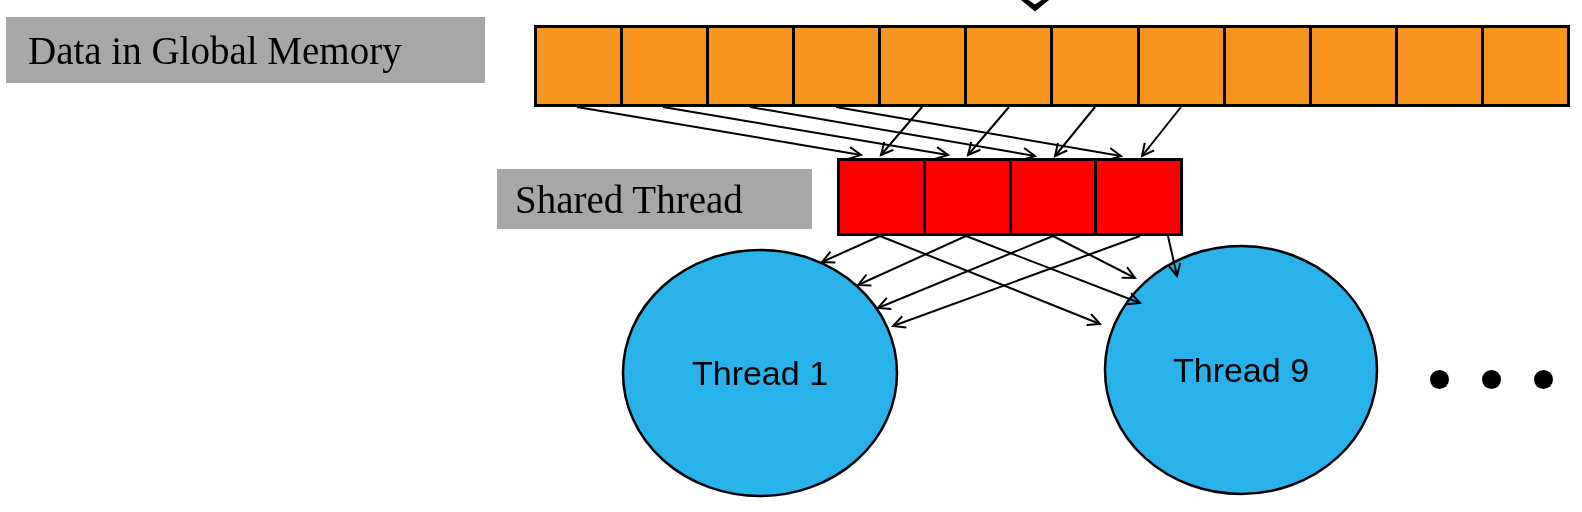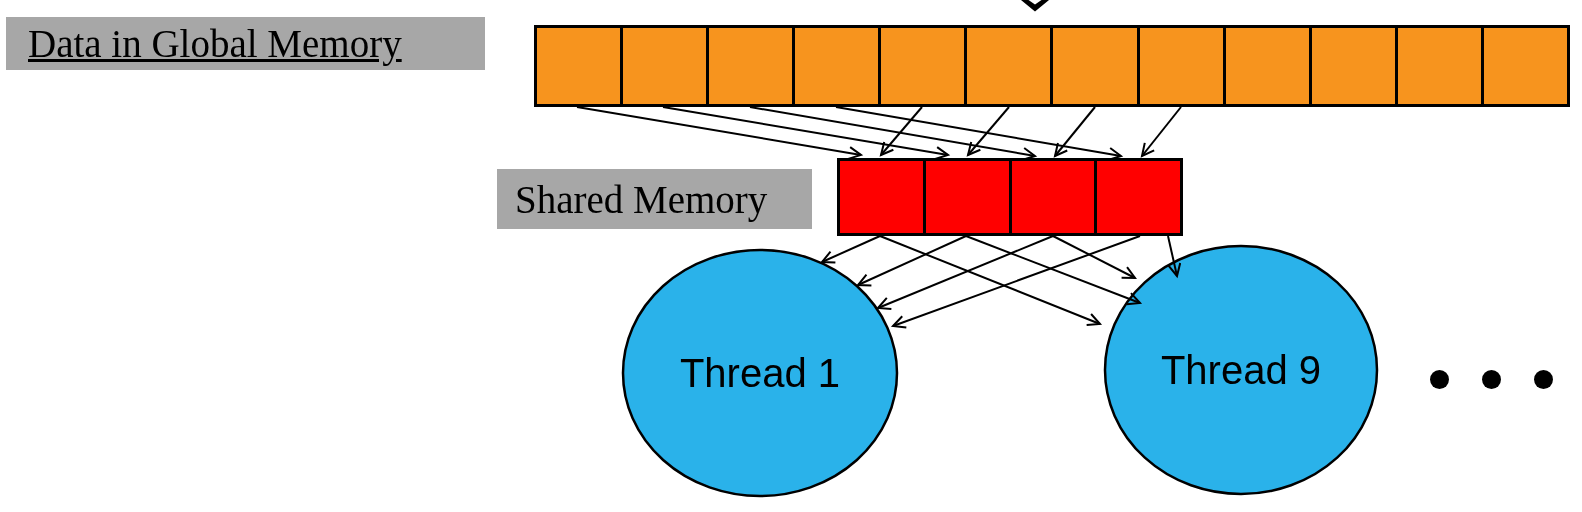--- a/index.html
+++ b/index.html
@@ -5,57 +5,57 @@
   * { margin:0; padding:0; box-sizing:border-box; }
   html,body { background:#ffffff; }
   #canvas {
     position:relative; width:1582px; height:512px; background:#ffffff;
     overflow:hidden; font-family:"Liberation Serif", serif; color:#000;
   }
   .label-box {
     position:absolute; background:var(--gray,#A7A7A7); display:flex;
     align-items:center; z-index:1;
   }
-  #global-label { left:6px;  top:17px;  width:479px; height:53px; padding-left:22px; font-size:39px;text-decoration:underline; }
+  #global-label { left:6px;  top:17px;  width:479px; height:66px; padding-left:22px; font-size:39px; }
   #shared-label { left:497px; top:169px; width:315px; height:60px; padding-left:18px; font-size:39px; }
   .mem-row {
     position:absolute; display:flex; border:3px solid #000; z-index:2;
   }
   #global-row { left:534px; top:25px;  width:1036px; height:82px; }
   #shared-row { left:837px; top:158px; width:346px;  height:78px; }
   .cell { flex:1 1 0; border-right:3px solid #000; }
   .cell:last-child { border-right:none; }
   #global-row .cell { background:var(--orange,#F7941E); }
   #shared-row .cell { background:var(--red,#FF0000); }
   #shape-layer {
     position:absolute; left:0; top:0; width:1582px; height:512px;
     z-index:3; pointer-events:none;
   }
   .thread-ellipse { fill:var(--blue,#2AB2EA); stroke:#000; stroke-width:2.5; }
   .flow-arrow { stroke:#000; stroke-width:2; fill:none; }
   .thread-label {
     position:absolute; display:flex; align-items:center; justify-content:center;
-    font-family:"Liberation Sans", sans-serif; font-size:40px; z-index:4;
+    font-family:"Liberation Sans", sans-serif; font-size:34px; z-index:4;
   }
   #thread1-label { left:623px;  top:250px; width:274px; height:246px; }
   #thread2-label { left:1105px; top:246px; width:272px; height:248px; }
   #dots { position:absolute; left:1430px; top:370px; display:flex; gap:33px; z-index:4; }
   .dot { width:19px; height:19px; border-radius:50%; background:#000; }
 </style>
 </head>
 <body>
 
 <div id="canvas">
 
   <div class="label-box" id="global-label">
     <span>Data in Global Memory</span>
   </div>
 
   <div class="label-box" id="shared-label">
-    <span>Shared Memory</span>
+    <span>Shared Thread</span>
   </div>
 
   <div class="mem-row" id="global-row">
       <div class="cell"></div>
       <div class="cell"></div>
       <div class="cell"></div>
       <div class="cell"></div>
       <div class="cell"></div>
       <div class="cell"></div>
       <div class="cell"></div>

